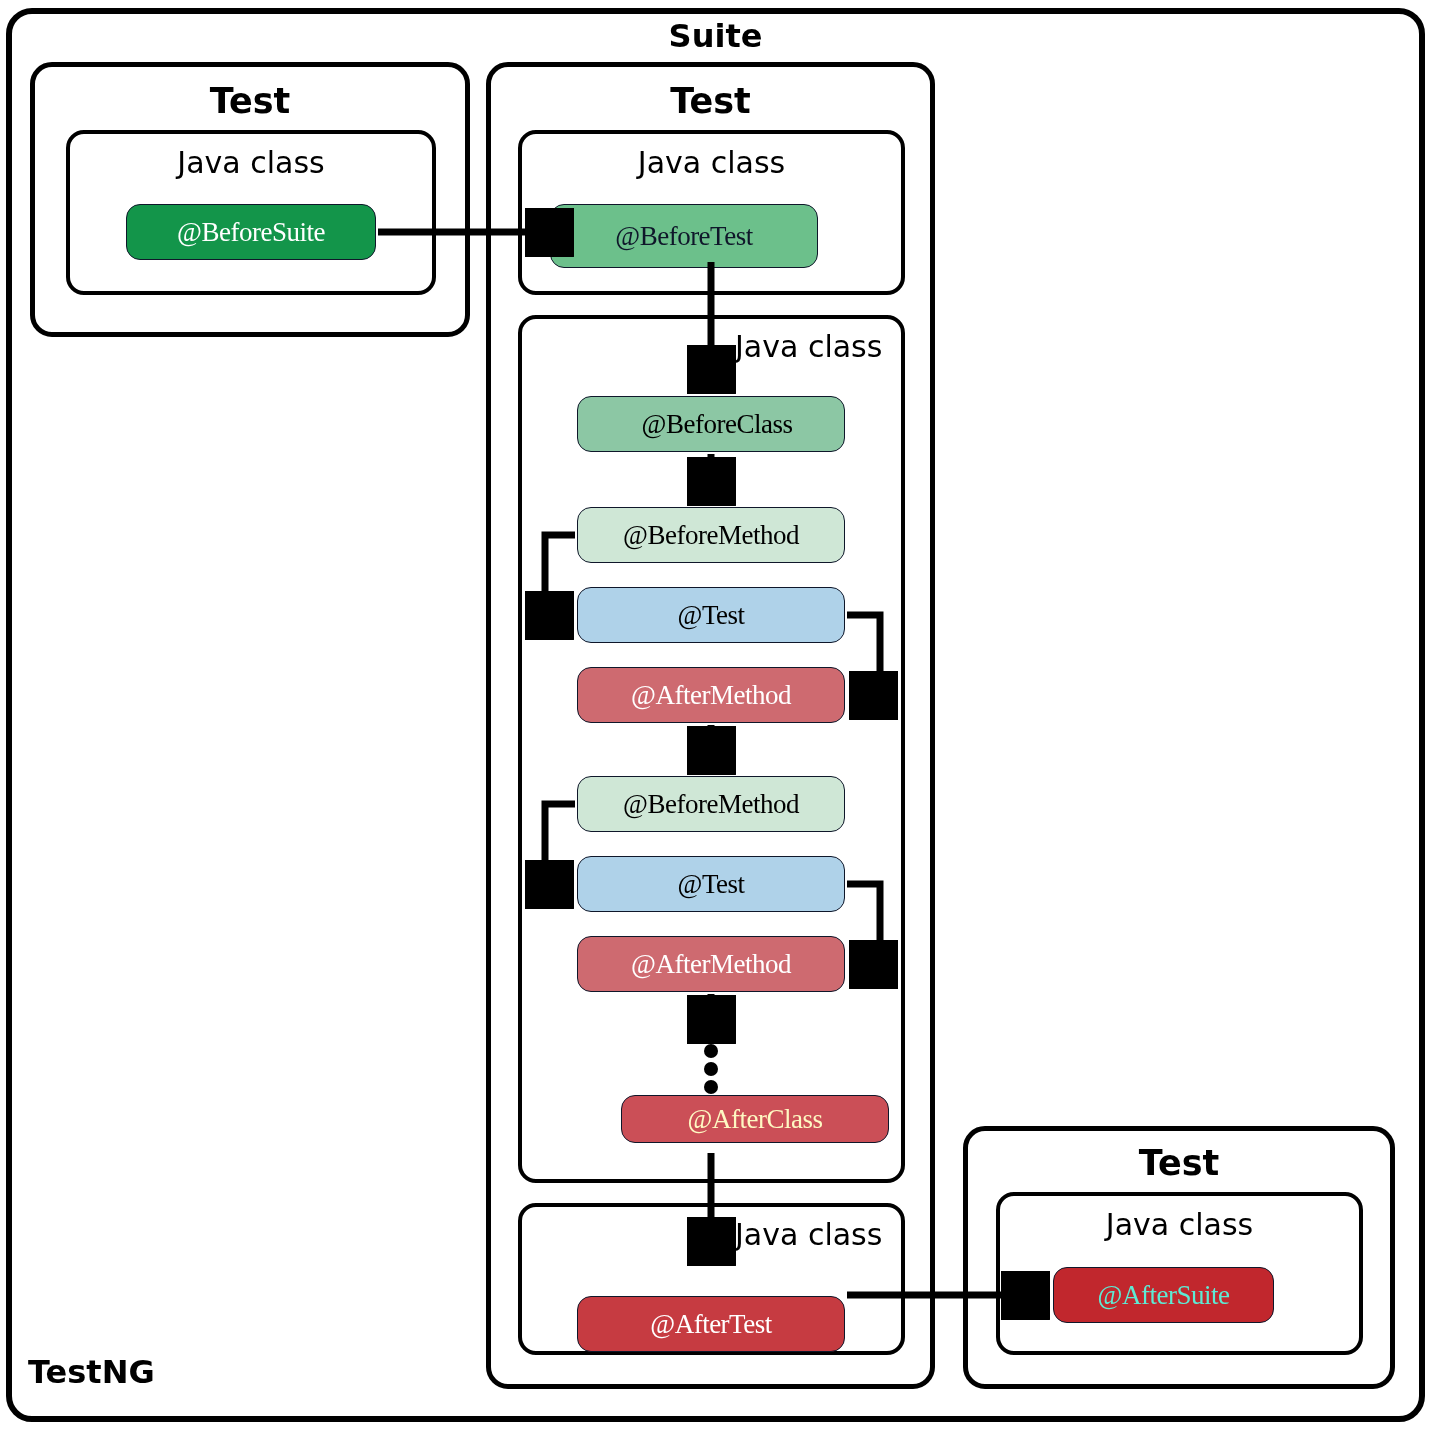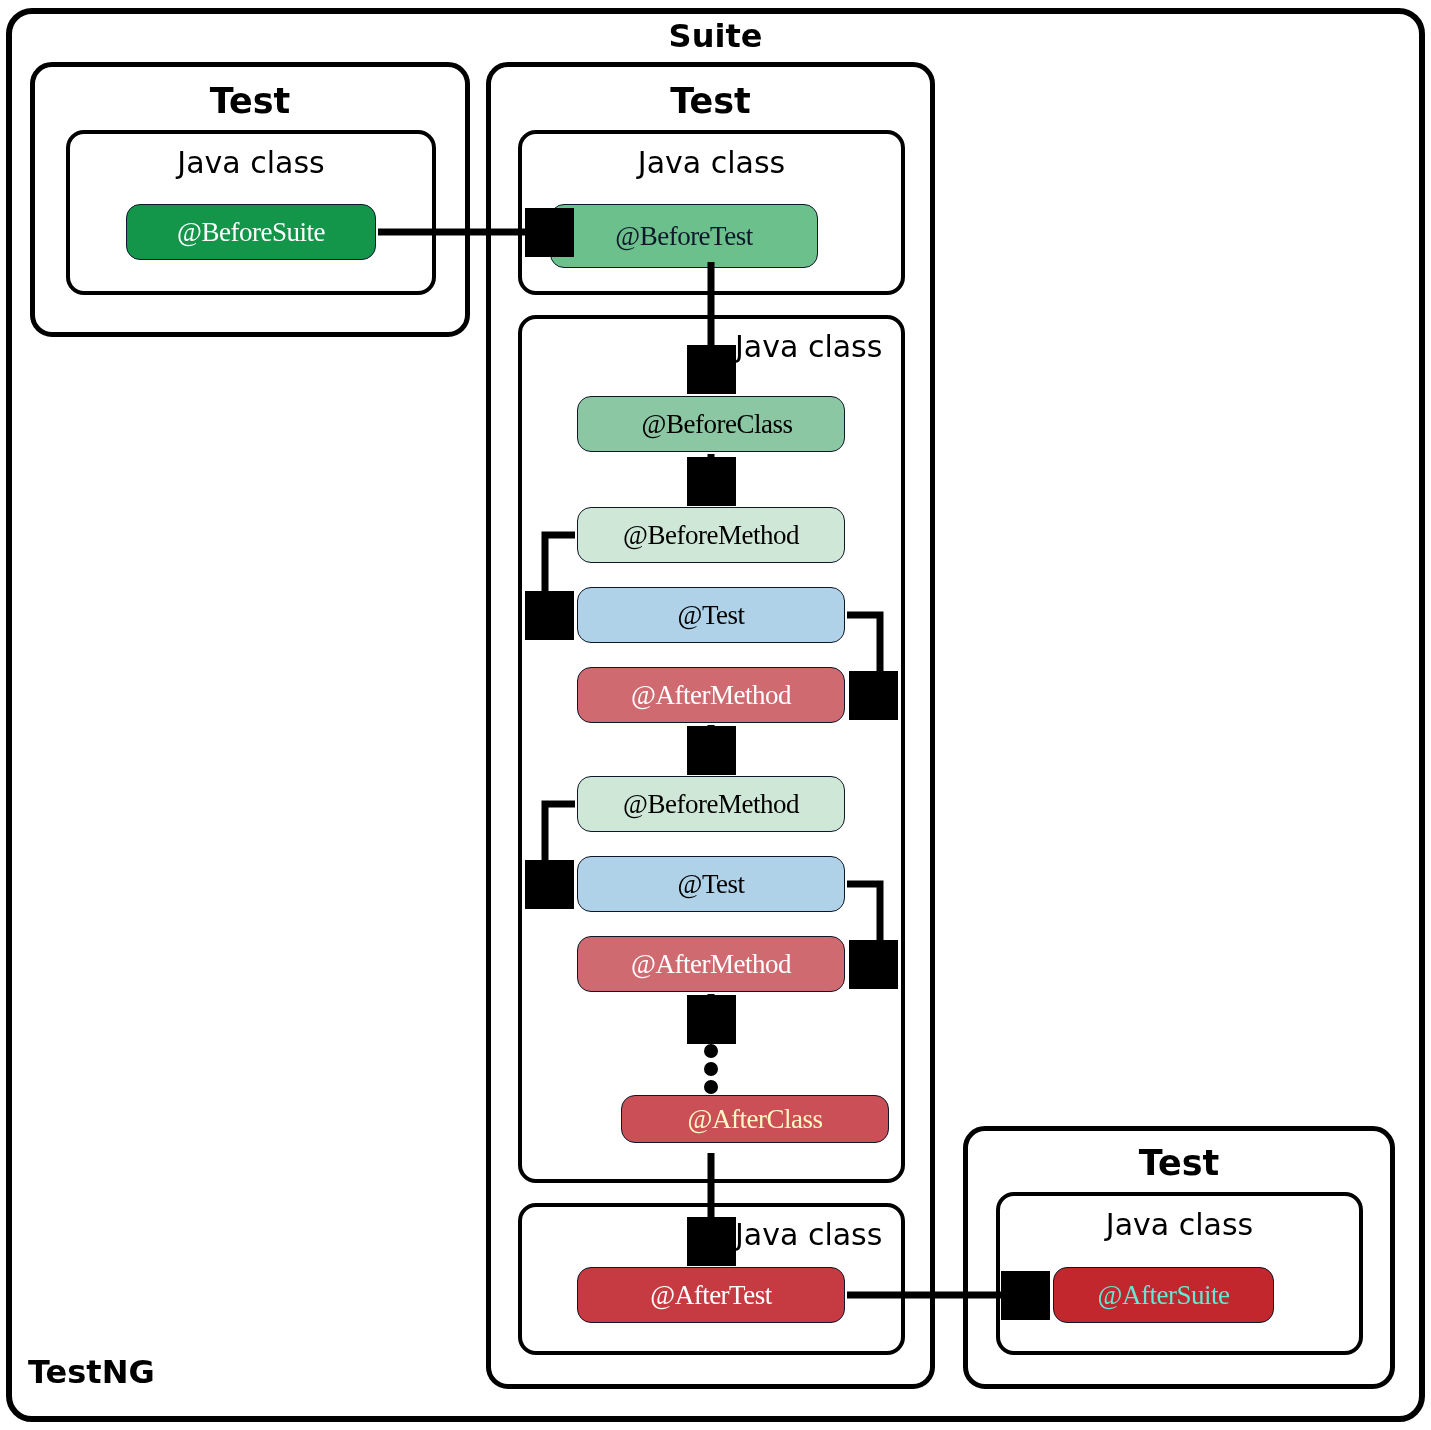--- a/index.html
+++ b/index.html
@@ -129,21 +129,21 @@
     <span>@AfterMethod</span>
   </div>
 
   <div class="pill" id="pill-after-class" style="left: 577px; top: 1095px; width: 268px; height: 48px; background-color: rgb(203, 79, 87); color: #fef9c3; margin-left: 44px;">
     <span>@AfterClass</span>
   </div>
 
   <div class="frame jclass" style="left:518px; top:1203px; width:387px; height:152px;"></div>
   <div class="caption cap-jclass" style="left:735px; top:1220px;">Java class</div>
 
-  <div class="pill" id="pill-after-test" style="left: 577px; top: 1267px; width: 268px; height: 56px; background-color: rgb(198, 59, 65); color: rgb(255, 255, 255);">
+  <div class="pill" id="pill-after-test" style="left: 577px; top: 1296px; width: 268px; height: 56px; background-color: rgb(198, 59, 65); color: rgb(255, 255, 255);">
     <span>@AfterTest</span>
   </div>
 
   <div class="frame test" style="left:963px; top:1126px; width:432px; height:263px;"></div>
   <div class="caption cap-test" style="left:963px; top:1146px; width:432px; text-align:center;">Test</div>
 
   <div class="frame jclass" style="left:996px; top:1192px; width:367px; height:163px;"></div>
   <div class="caption cap-jclass" style="left:996px; top:1210px; width:367px; text-align:center;">Java class</div>
 
   <div class="pill" id="pill-after-suite" style="left: 1053px; top: 1267px; width: 221px; height: 56px; background-color: rgb(193, 39, 45); color: #5eead4;">

